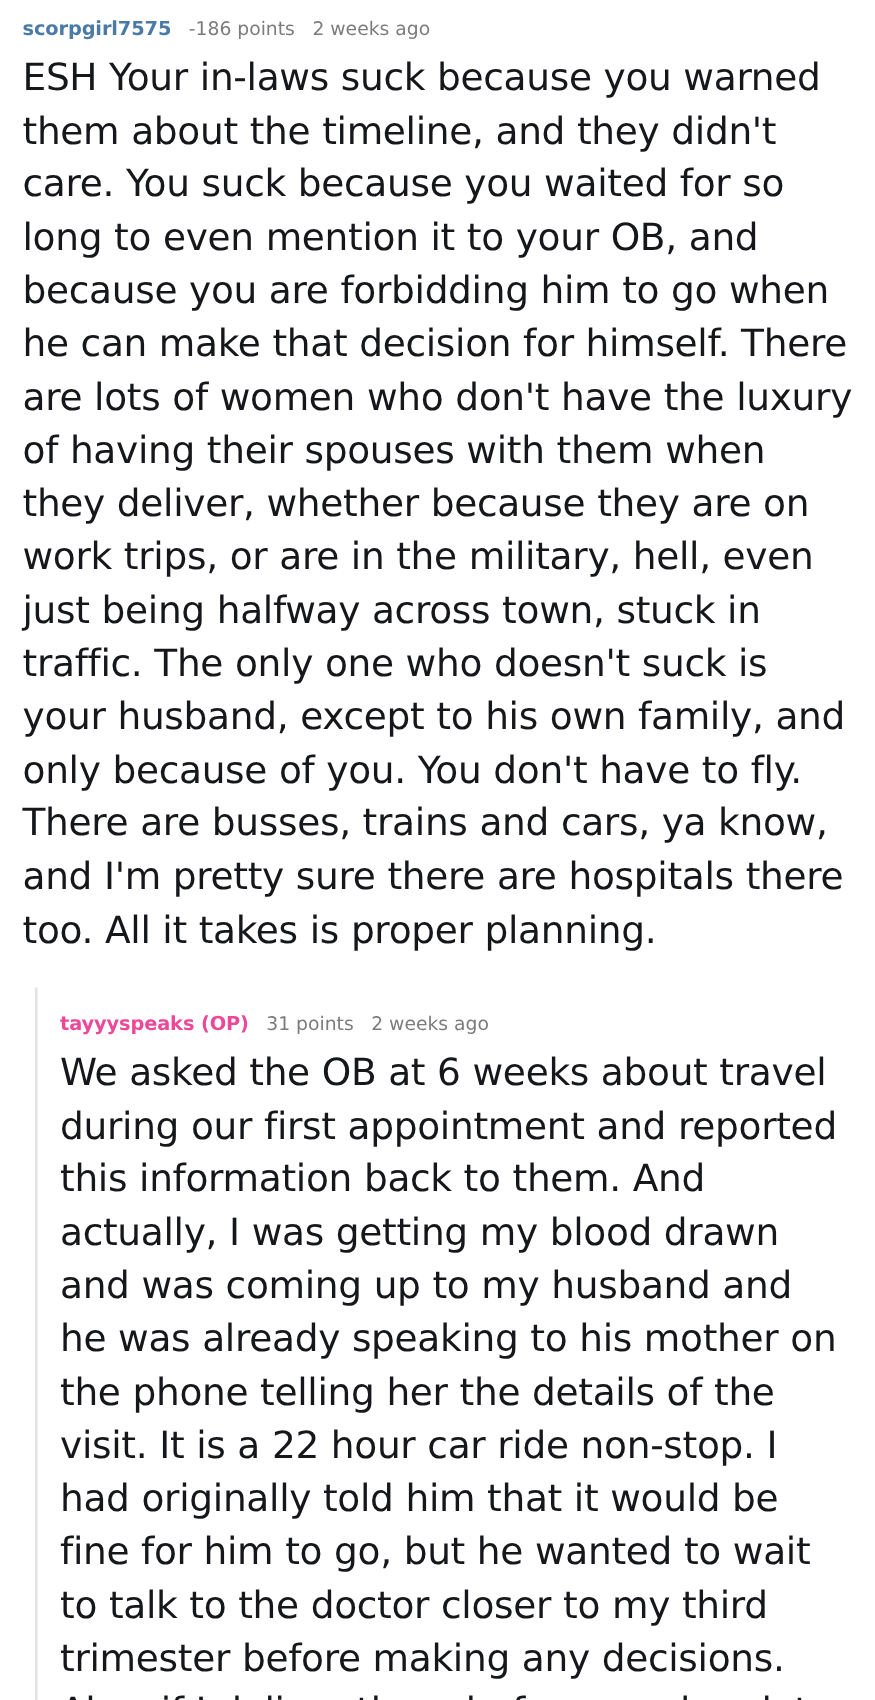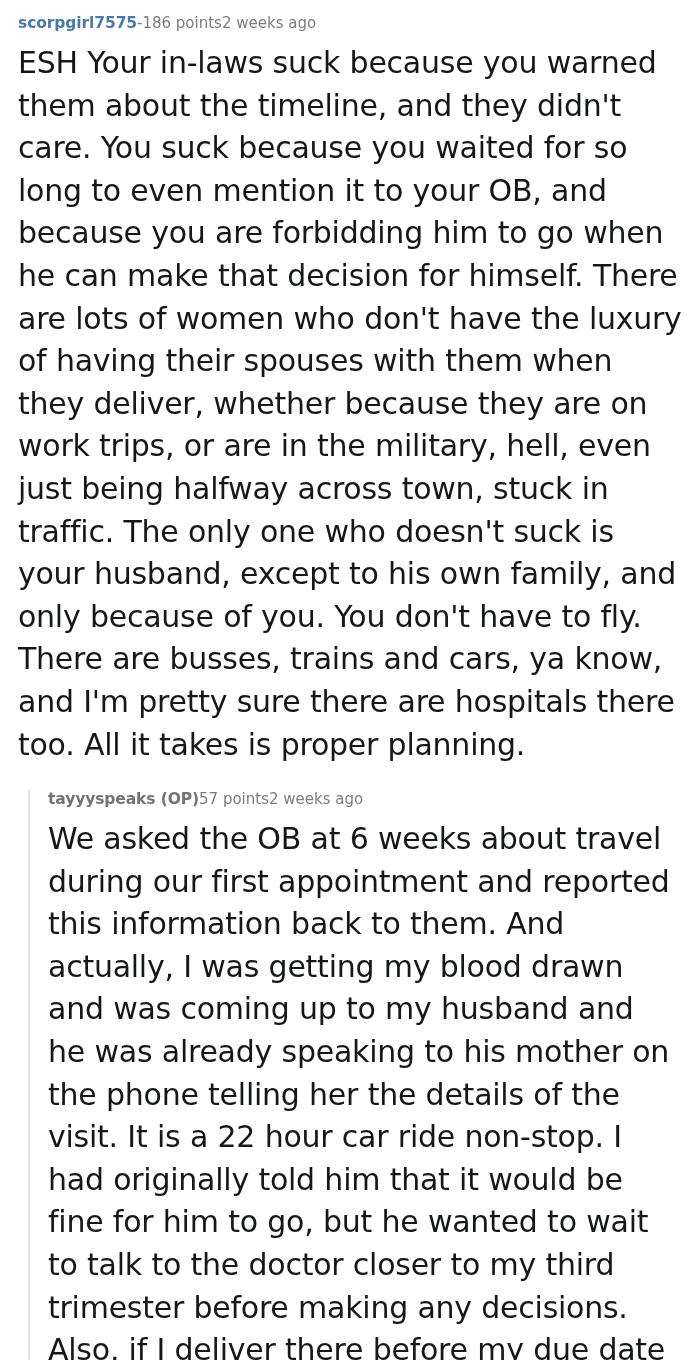--- a/index.html
+++ b/index.html
@@ -18,30 +18,32 @@
     padding: 14px 18px 0 18px;
     box-sizing: border-box;
     width: 700px;
   }
   .comment {
     box-sizing: border-box;
   }
   .comment-header {
     display: flex;
     align-items: baseline;
+    gap: 14px;
     margin-bottom: 10px;
     white-space: nowrap;
   }
   .author {
     font-size: 15.5px;
     font-weight: bold;
     letter-spacing: -0.1px;
   }
   .author.op {
-    color: #737373;
+    color: #ec4899;
+    margin-top: 20px;
   }
   .author.normal {
     color: #4a7ba7;
   }
   .meta {
     font-size: 15px;
     color: #7c7c7c;
     font-weight: normal;
   }
   .body-text {
@@ -76,19 +78,19 @@
       <span class="author normal">scorpgirl7575</span>
       <span class="meta">-186 points</span>
       <span class="meta">2 weeks ago</span>
     </div>
     <div class="body-text">ESH Your in-laws suck because you warned them about the timeline, and they didn't care. You suck because you waited for so long to even mention it to your OB, and because you are forbidding him to go when he can make that decision for himself. There are lots of women who don't have the luxury of having their spouses with them when they deliver, whether because they are on work trips, or are in the military, hell, even just being halfway across town, stuck in traffic. The only one who doesn't suck is your husband, except to his own family, and only because of you. You don't have to fly. There are busses, trains and cars, ya know, and I'm pretty sure there are hospitals there too. All it takes is proper planning.</div>
   </div>
 
   <div class="comment comment-nested">
     <div class="comment-header">
       <span class="author op">tayyyspeaks (OP)</span>
-      <span class="meta">57 points</span>
+      <span class="meta">31 points</span>
       <span class="meta">2 weeks ago</span>
     </div>
     <div class="body-text">We asked the OB at 6 weeks about travel during our first appointment and reported this information back to them. And actually, I was getting my blood drawn and was coming up to my husband and he was already speaking to his mother on the phone telling her the details of the visit. It is a 22 hour car ride non-stop. I had originally told him that it would be fine for him to go, but he wanted to wait to talk to the doctor closer to my third trimester before making any decisions. Also, if I deliver there before my due date like you’re suggesting, I would have to wait 3 months until baby is older and has an immune system, before being able to travel back home.</div>
   </div>
 
 </div>
 
 </body></html>

